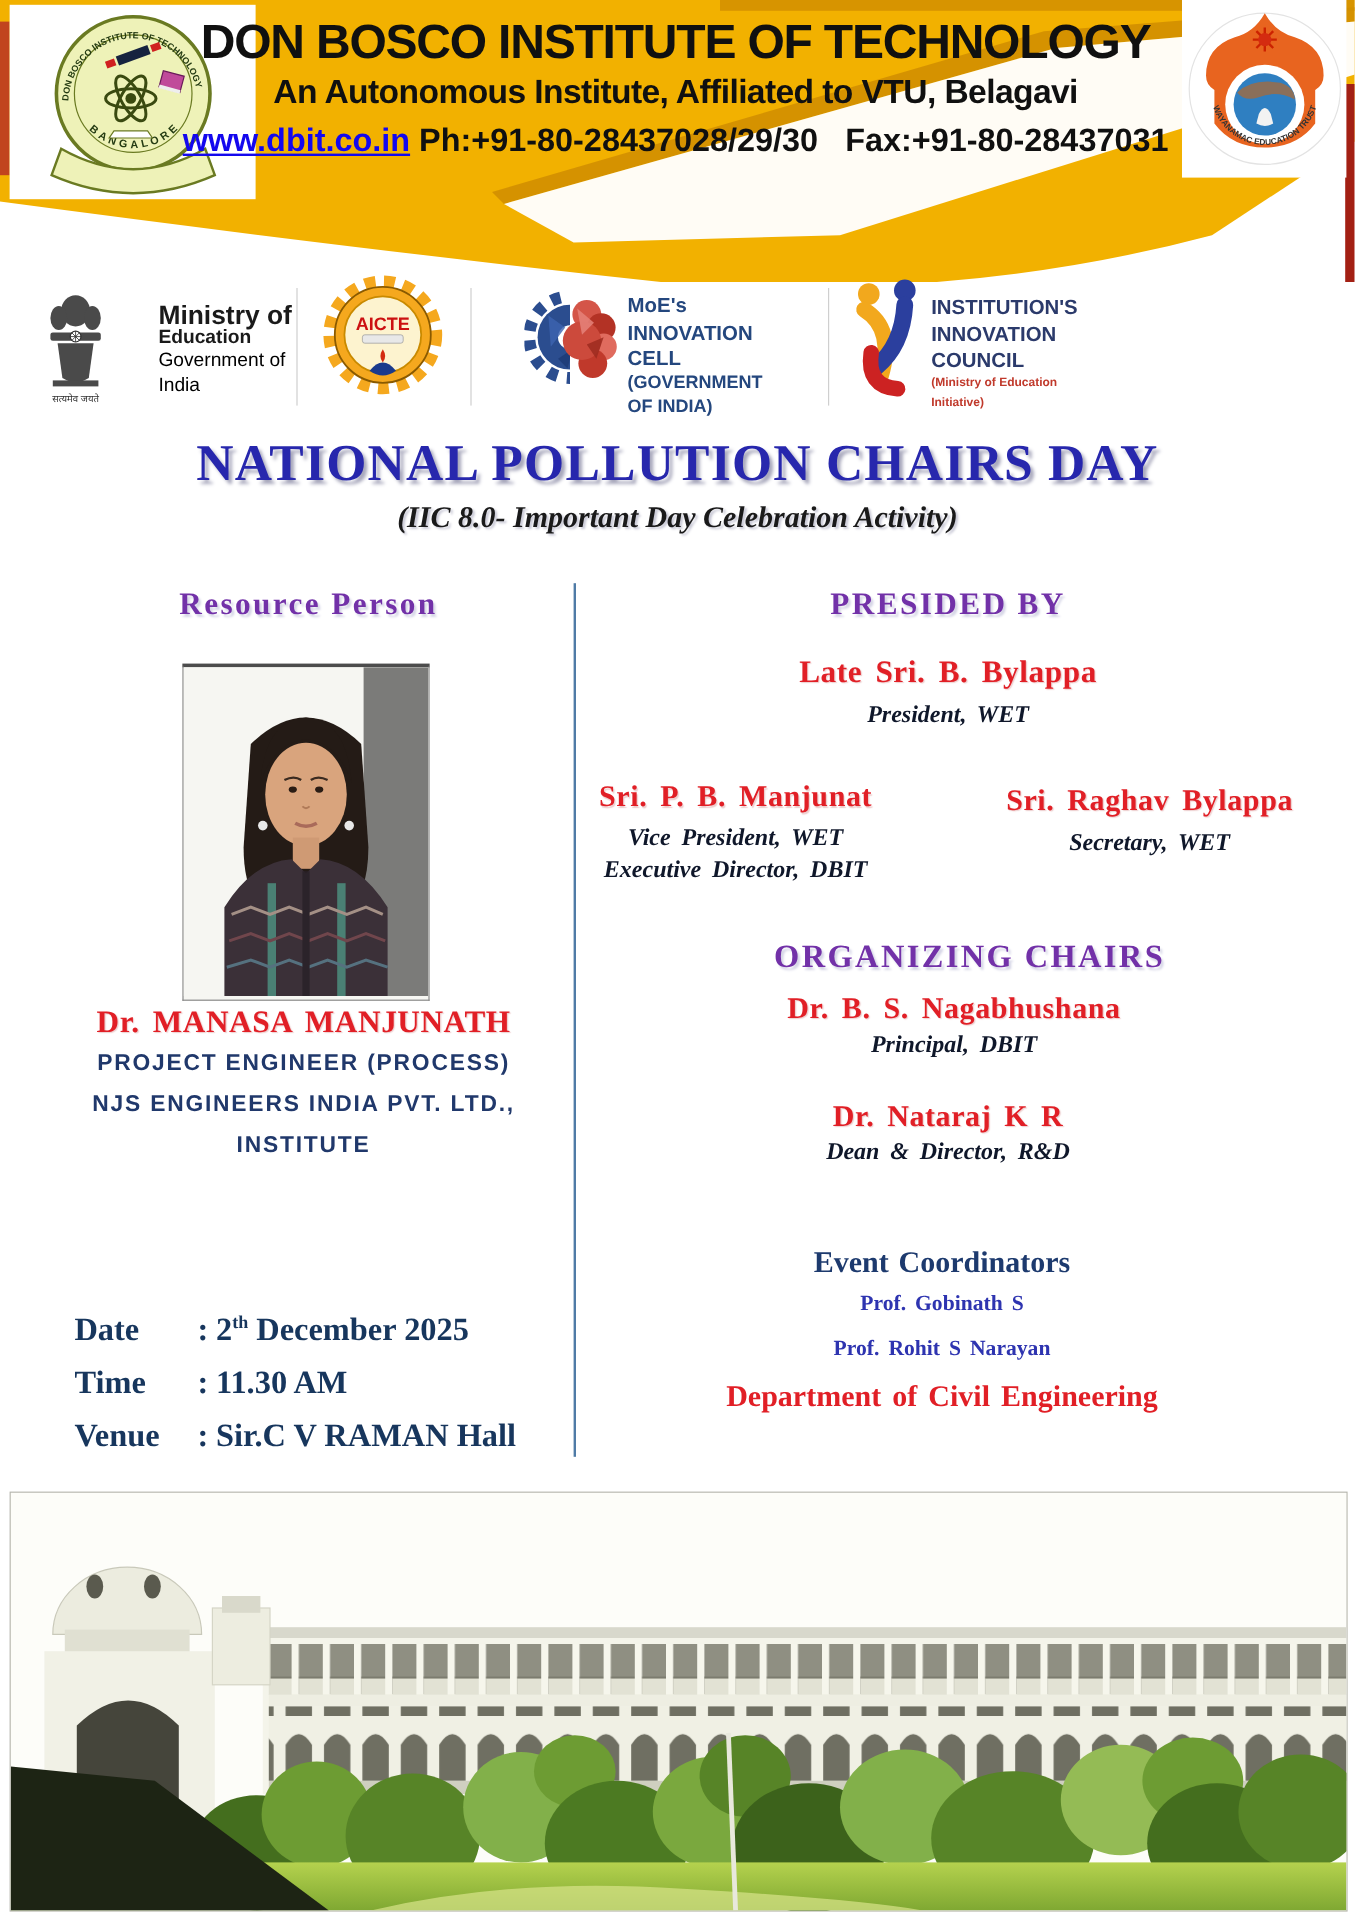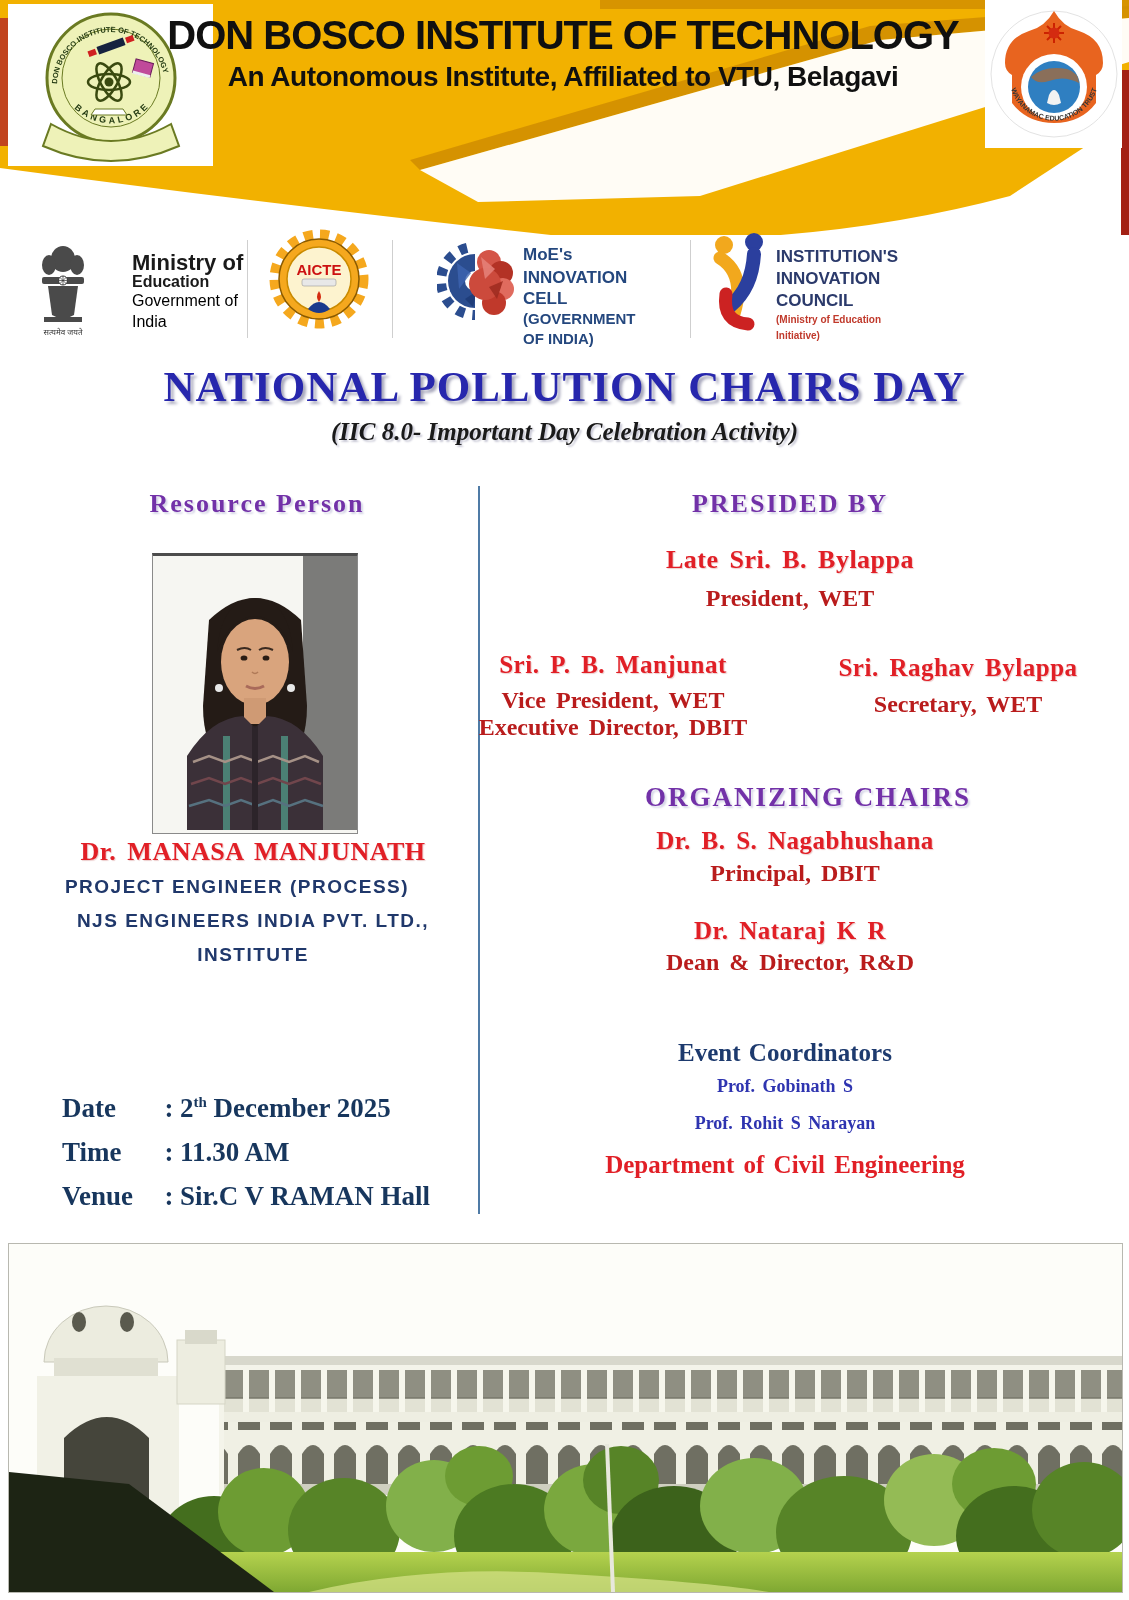--- a/index.html
+++ b/index.html
@@ -24,21 +24,21 @@
   .ministry-text{position:absolute;left:96px;top:0;color:#1a1a1a;}
   .iic-red{color:#c0392b;}
   
   .main-title{position:absolute;left:0;top:362px;width:1129px;text-align:center;
       font-size:43px;font-weight:bold;color:#2727ad;letter-spacing:1px;
       text-shadow:3px 3px 3px #a8a8bc;}
   .sub-title{position:absolute;left:0;top:418px;width:1129px;text-align:center;
       font-size:25px;font-style:italic;font-weight:bold;color:#1a1a1a;text-shadow:2px 2px 2px #c9c9d6;}
   .heading{color:#7231a8;font-weight:bold;font-size:26px;letter-spacing:2px;text-shadow:2px 2px 2px #d5d5e6;}
   .pname{color:#e11f26;font-weight:bold;font-size:26px;letter-spacing:0.5px;word-spacing:4px;text-shadow:1px 1px 1px #eccccc;}
-  .prole{color:#b91c1c;font-weight:bold;font-size:24px;word-spacing:4px;}
+  .prole{color:#0f172a;font-weight:bold;font-style:italic;font-size:20px;word-spacing:4px;}
   .rp-role{color:#20386b;font-weight:bold;font-size:19px;letter-spacing:1.5px;}
   .coord-head{color:#1d3a6e;font-weight:bold;font-size:25px;word-spacing:2px;}
   .coord-name{color:#2e34b0;font-weight:bold;font-size:18px;word-spacing:3px;}
   .coord-dept{color:#e11f26;font-weight:bold;font-size:25px;word-spacing:3px;}
   .col-divider{position:absolute;left:478px;top:486px;width:2px;height:728px;background:#4f7ba6;}
   
   .portrait{position:absolute;left:152px;top:553px;width:204px;height:277px;
       border:1px solid #8a8a8a;border-top:3px solid #4c4c4c;background:#f6f6f2;}
   .campus{position:absolute;left:8px;top:1243px;width:1113px;height:348px;
       border:1px solid #b8b8b0;background:#fdfdf9;}
@@ -120,20 +120,25 @@
           </defs>
         <text font-size="7" fill="#333" font-weight="bold" font-family="Liberation Sans, sans-serif">
           <textPath href="#wayArc" startOffset="0">WAYANAMAC EDUCATION TRUST</textPath>
         </text>
       </svg>
     </div>
 
     <div class="head-text sans">
       <div class="head-title">DON BOSCO INSTITUTE OF TECHNOLOGY</div>
       <div class="head-l2">An Autonomous Institute, Affiliated to VTU, Belagavi</div>
+      <div class="head-l4">
+        <span class="weblink">www.dbit.co.in</span>
+        <span>Ph:+91-80-28437028/29/30</span>&nbsp;&nbsp;
+        <span>Fax:+91-80-28437031</span>
+      </div>
     </div>
   </div>
 
   <div class="abs" style="left:0;top:235px;width:1129px;height:110px;">
 
     <div class="abs" style="left:36px;top:8px;width:210px;height:100px;">
       <svg width="54" height="100" viewBox="0 0 54 100">
         <g fill="#4a4a4a">
           <ellipse cx="27" cy="16" rx="12" ry="13"></ellipse>
           <ellipse cx="13" cy="22" rx="7" ry="10"></ellipse>
@@ -253,21 +258,21 @@
         <rect x="128" y="180" width="7" height="94" fill="#4e8f7f"></rect>
         <path d="M40,206 L56,200 72,206 88,200 104,206 120,200 136,206 152,200 166,206" stroke="#b8a294" stroke-width="2.5" fill="none"></path>
         <path d="M38,228 L56,222 72,228 88,222 104,228 120,222 136,228 152,222 168,228" stroke="#7b4a50" stroke-width="2.5" fill="none"></path>
         <path d="M36,250 L56,244 72,250 88,244 104,250 120,244 136,250 152,244 170,250" stroke="#5b7d8c" stroke-width="2.5" fill="none"></path>
         <rect x="99" y="170" width="6" height="104" fill="#2a2228"></rect>
       </g>
     </svg>
   </div>
 
   <div class="t pname" style="left:253px;top:838px;">Dr. MANASA MANJUNATH</div>
-  <div class="t rp-role sans" style="left:237px;top:877px;">PROJECT ENGINEER (PROCESS)</div>
+  <div class="t rp-role sans" style="left:253px;top:877px;">PROJECT ENGINEER (PROCESS)</div>
   <div class="t rp-role sans" style="left:253px;top:911px;">NJS ENGINEERS INDIA PVT. LTD.,</div>
   <div class="t rp-role sans" style="left:253px;top:945px;">INSTITUTE</div>
 
   <div class="details serif">
     <div class="drow">
       <span class="dlabel">Date</span>
       <span class="dcolon">:</span>
       <span class="dval">
         <span>2</span><sup>th</sup>
         <span>December 2025</span>

